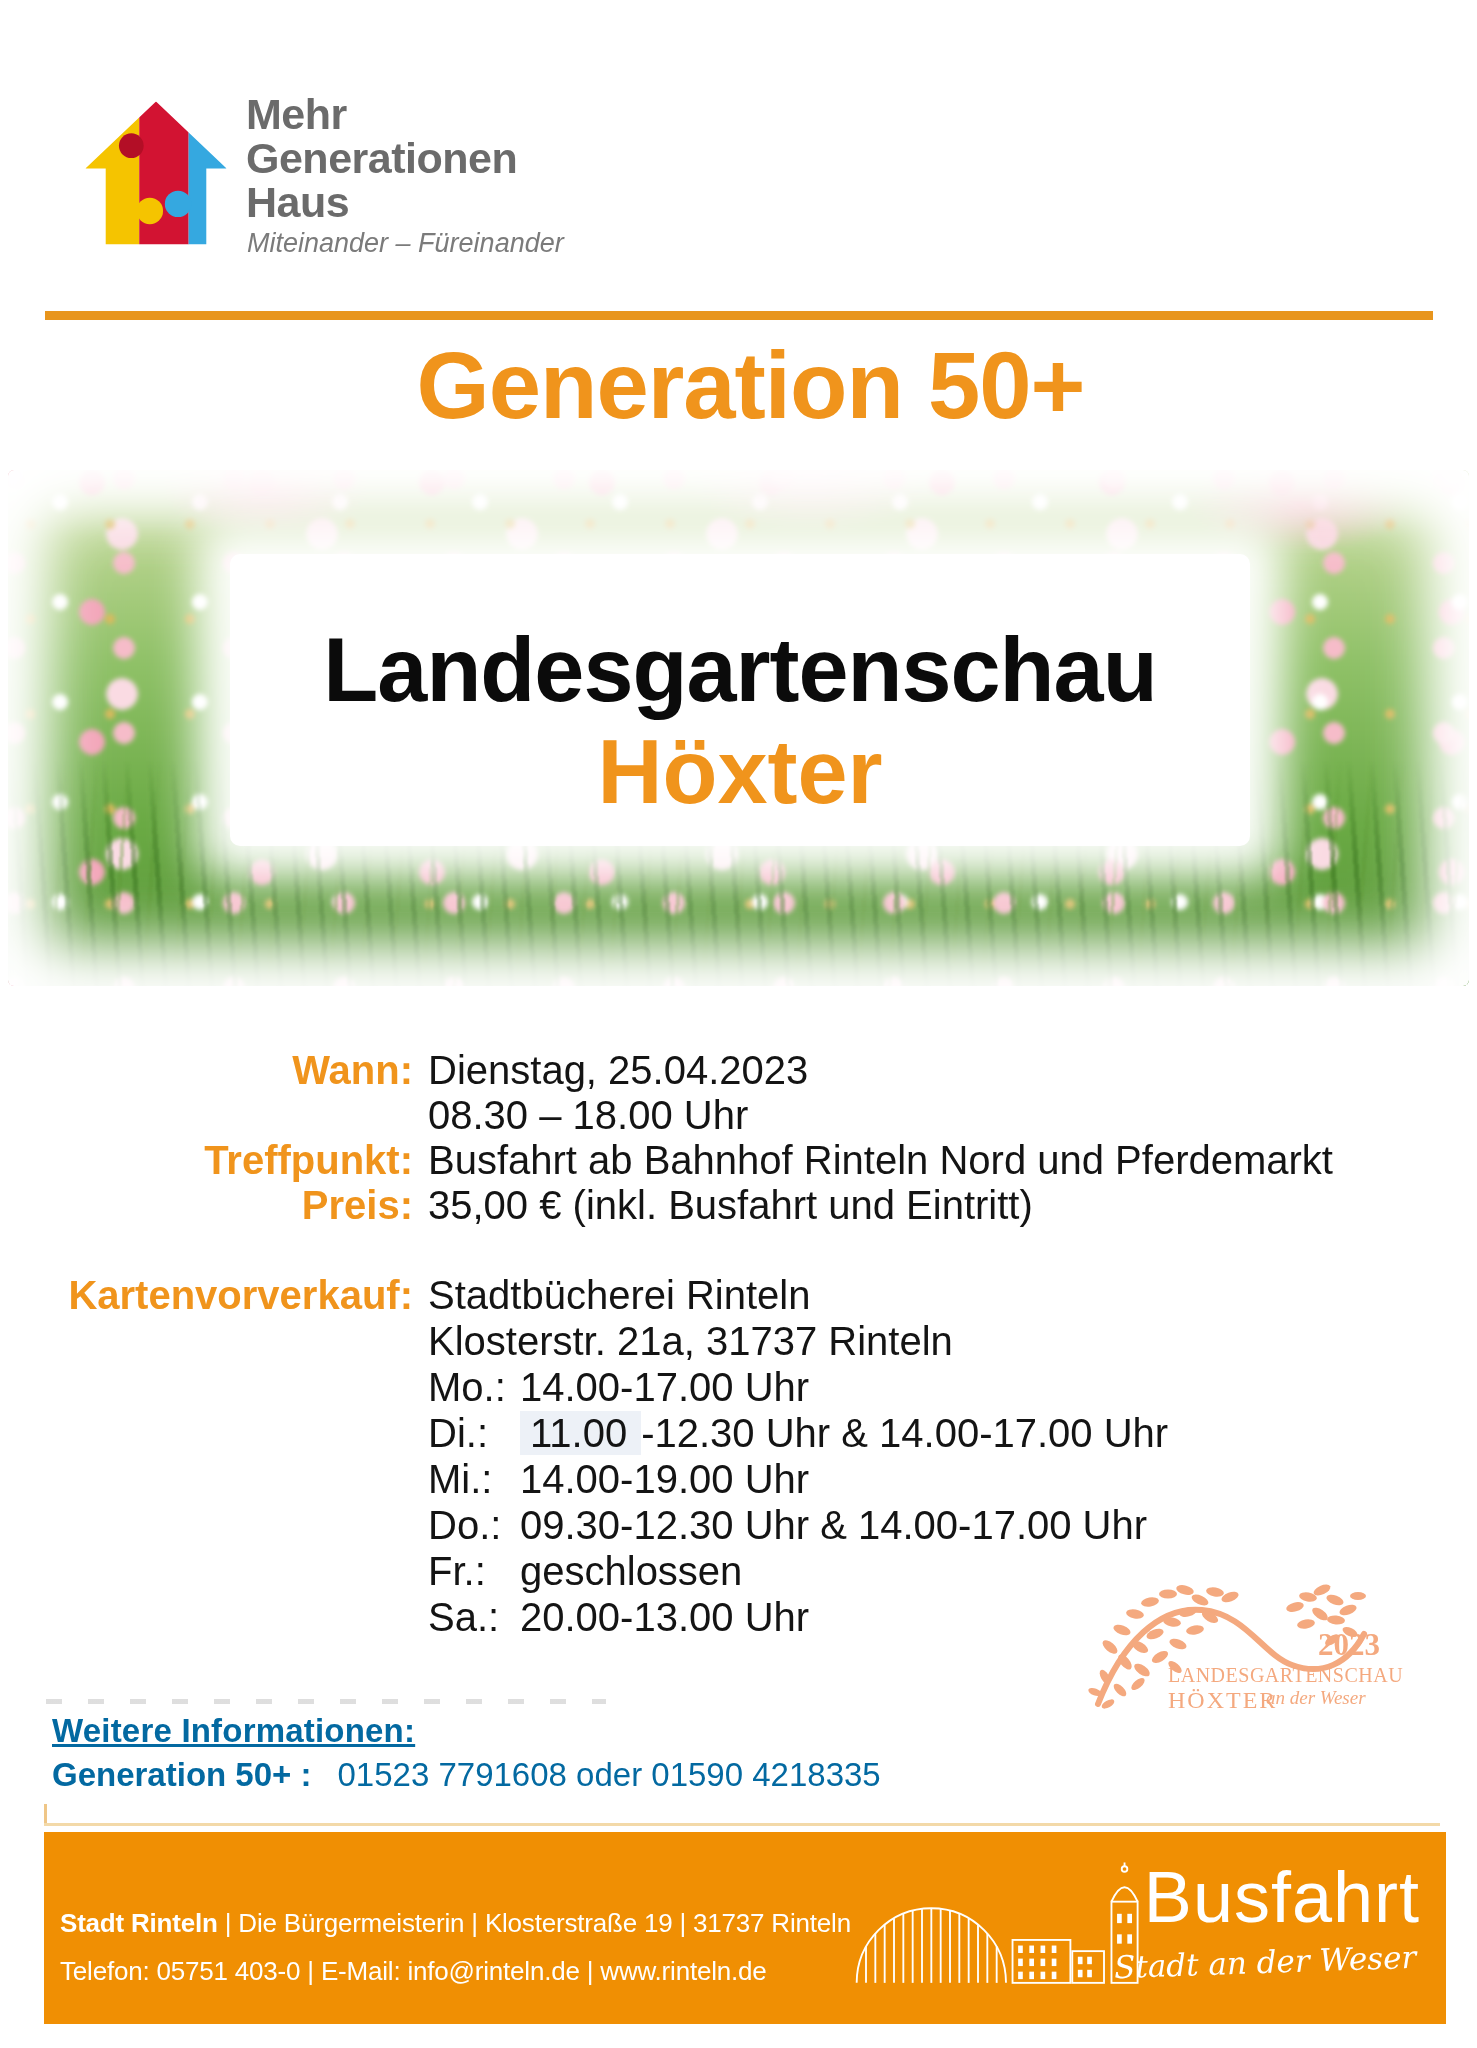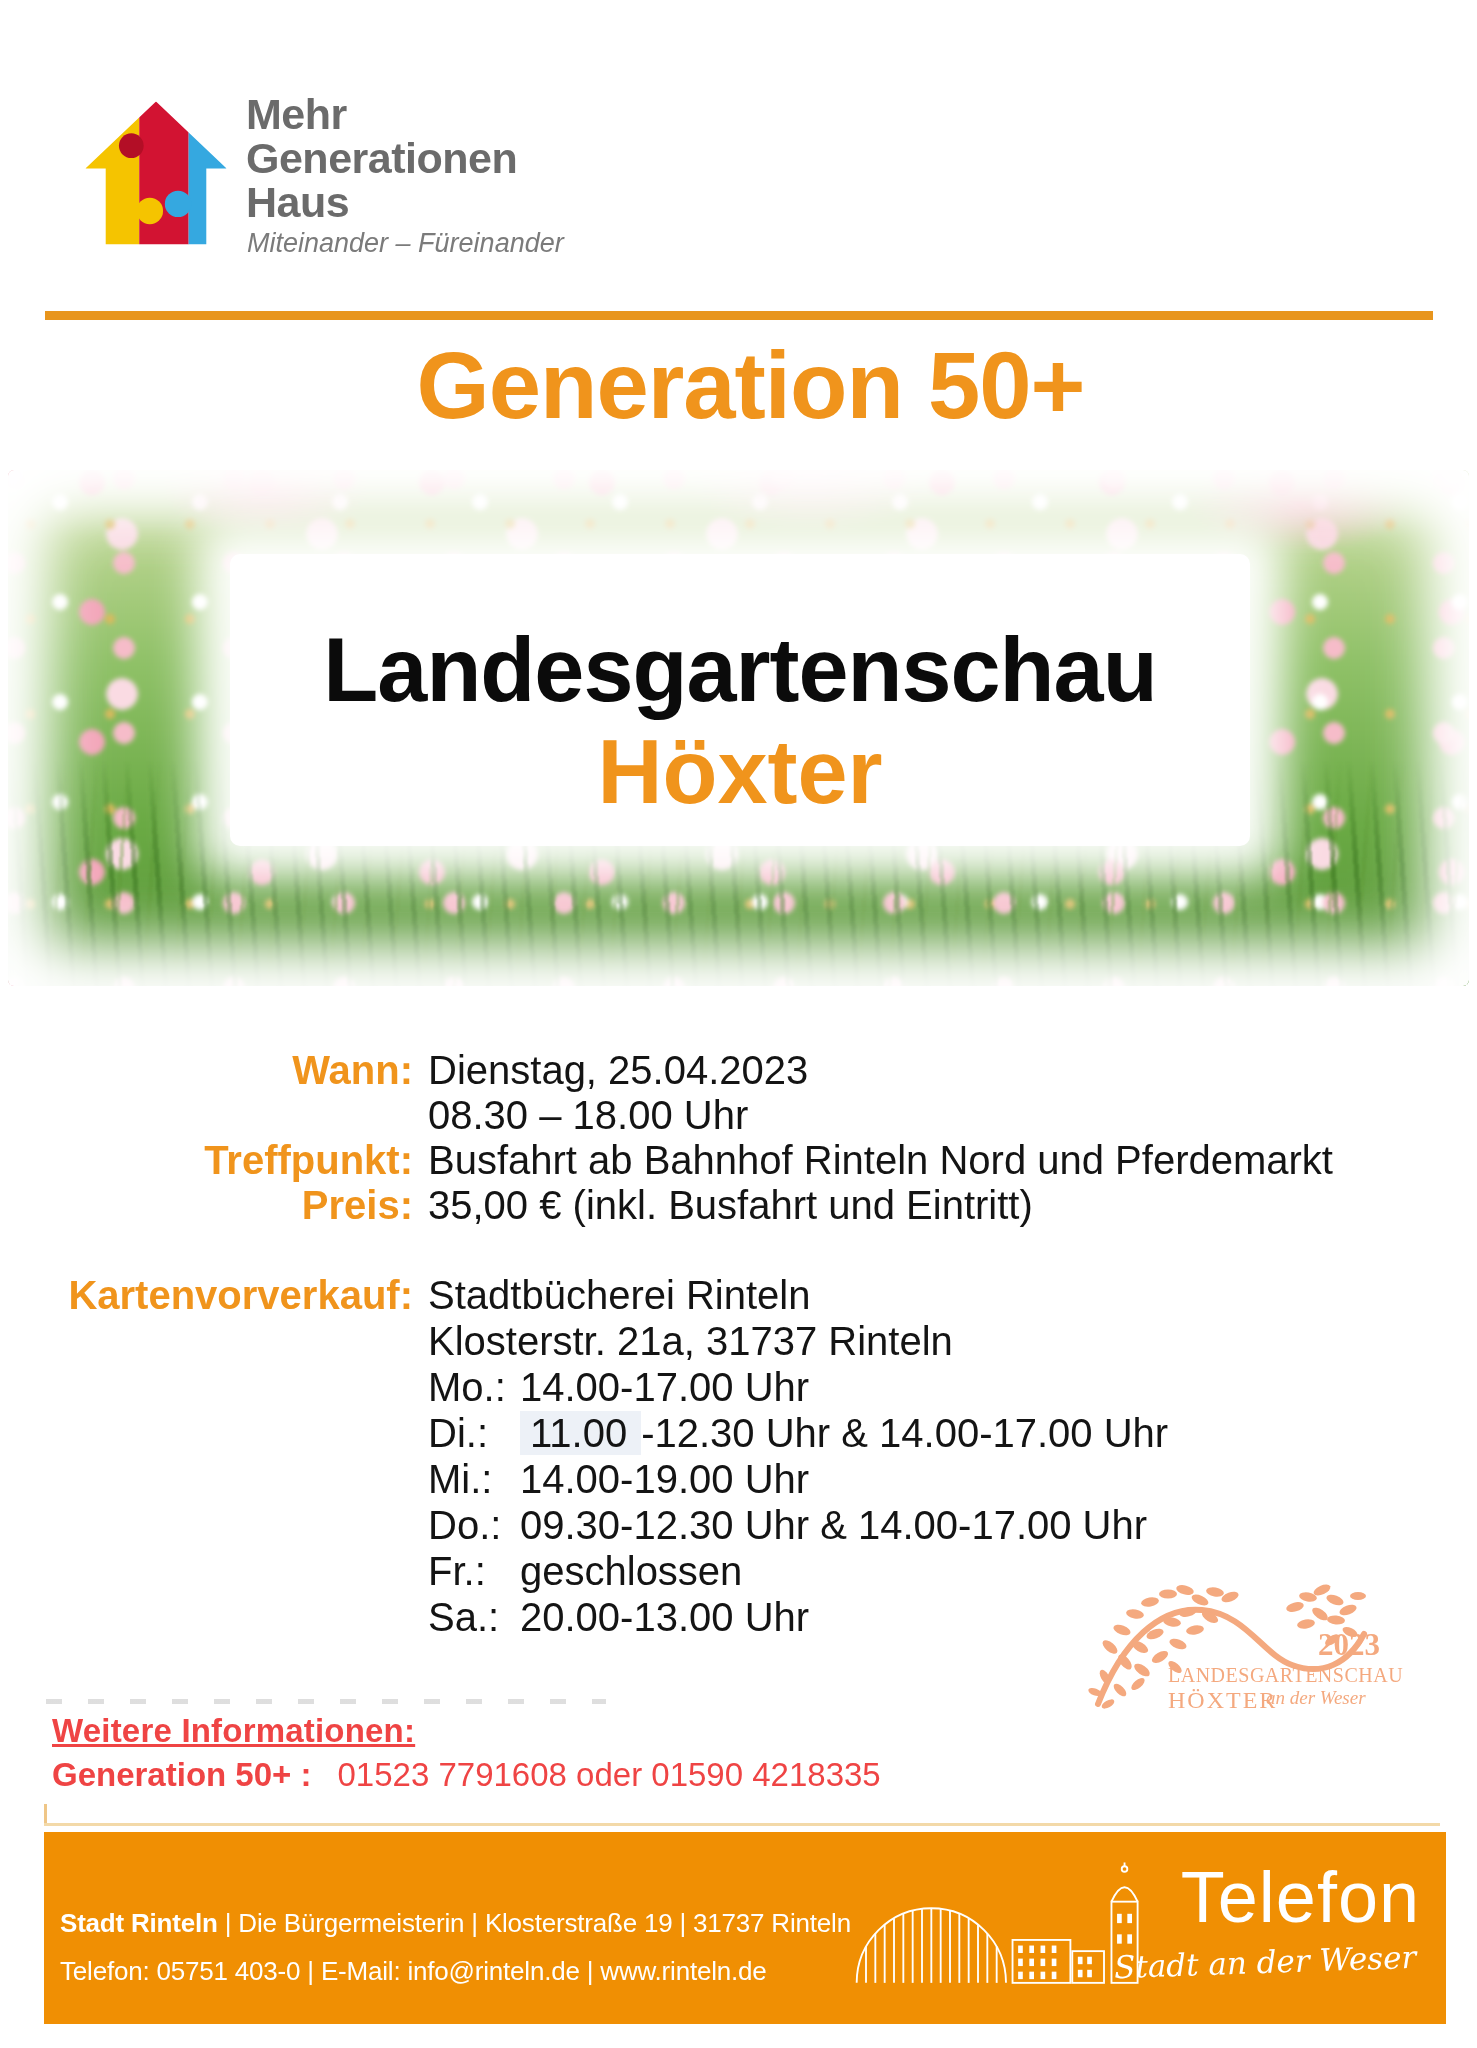--- a/index.html
+++ b/index.html
@@ -66,21 +66,21 @@
 
   
   .presale { position:absolute; left:0; top:1272px; width:1477px; font-size:40px; }
   .prow { display:flex; height:46px; line-height:46px; }
   .day { display:inline-block; width:92px; }
   .hl { background:#EDF1F7; padding:0 14px 0 10px; }
 
   
   .dashes { position:absolute; left:46px; top:1699px; width:560px; height:5px; opacity:.5;
             background:repeating-linear-gradient(90deg, rgba(110,110,110,.45) 0 16px, transparent 16px 42px); }
-  .info { position:absolute; left:52px; top:1712px; font-size:33px; color:#ef4444; }
+  .info { position:absolute; left:52px; top:1712px; font-size:33px; color:#0369a1; }
   .info .ih { font-weight:bold; text-decoration:underline; letter-spacing:0.2px; }
   .info .irow { margin-top:6px; }
   .info .il { font-weight:bold; }
   .info .iv { margin-left:26px; font-weight:normal;margin-top:19px; }
 
   .tantick { position:absolute; left:44px; top:1804px; width:3px; height:21px; background:#EFC687; }
   .tanline { position:absolute; left:44px; top:1823px; width:1396px; height:3px; background:#F3D9A8; }
 
   
   .lgs { position:absolute; left:1080px; top:1552px; width:345px; height:168px; }
@@ -292,17 +292,17 @@
           <rect x="295" y="58" width="5" height="10"></rect>
         <rect x="284" y="80" width="5" height="10"></rect>
           <rect x="295" y="80" width="5" height="10"></rect>
       </g>
       <rect x="236" y="98" width="34" height="34"></rect>
       <rect x="278" y="45" width="28" height="87"></rect>
       <path d="M278,45 Q292,14 306,45"></path>
       <circle cx="292" cy="10" r="3"></circle>
       <line x1="292" y1="3" x2="292" y2="7"></line>
     </svg>
-    <div class="wordmark">Telefon</div>
+    <div class="wordmark">Busfahrt</div>
     <div class="wscript">Stadt an der Weser</div>
   </div>
 
 </div>
 
 </body></html>

